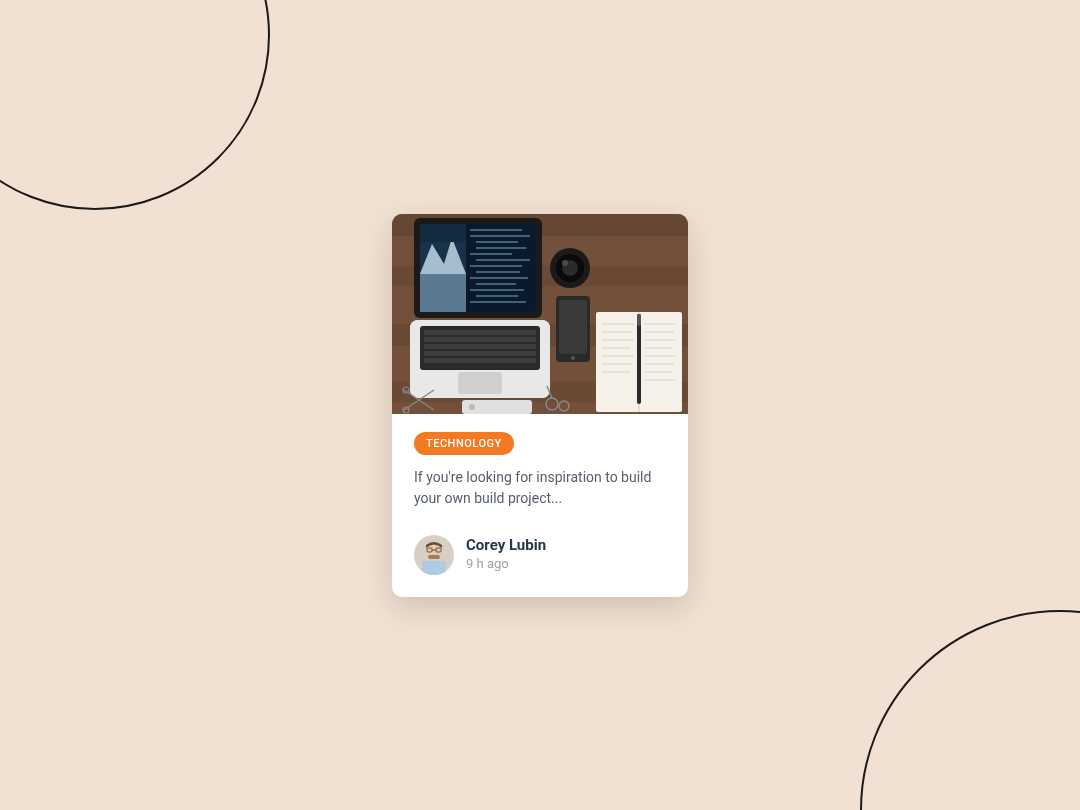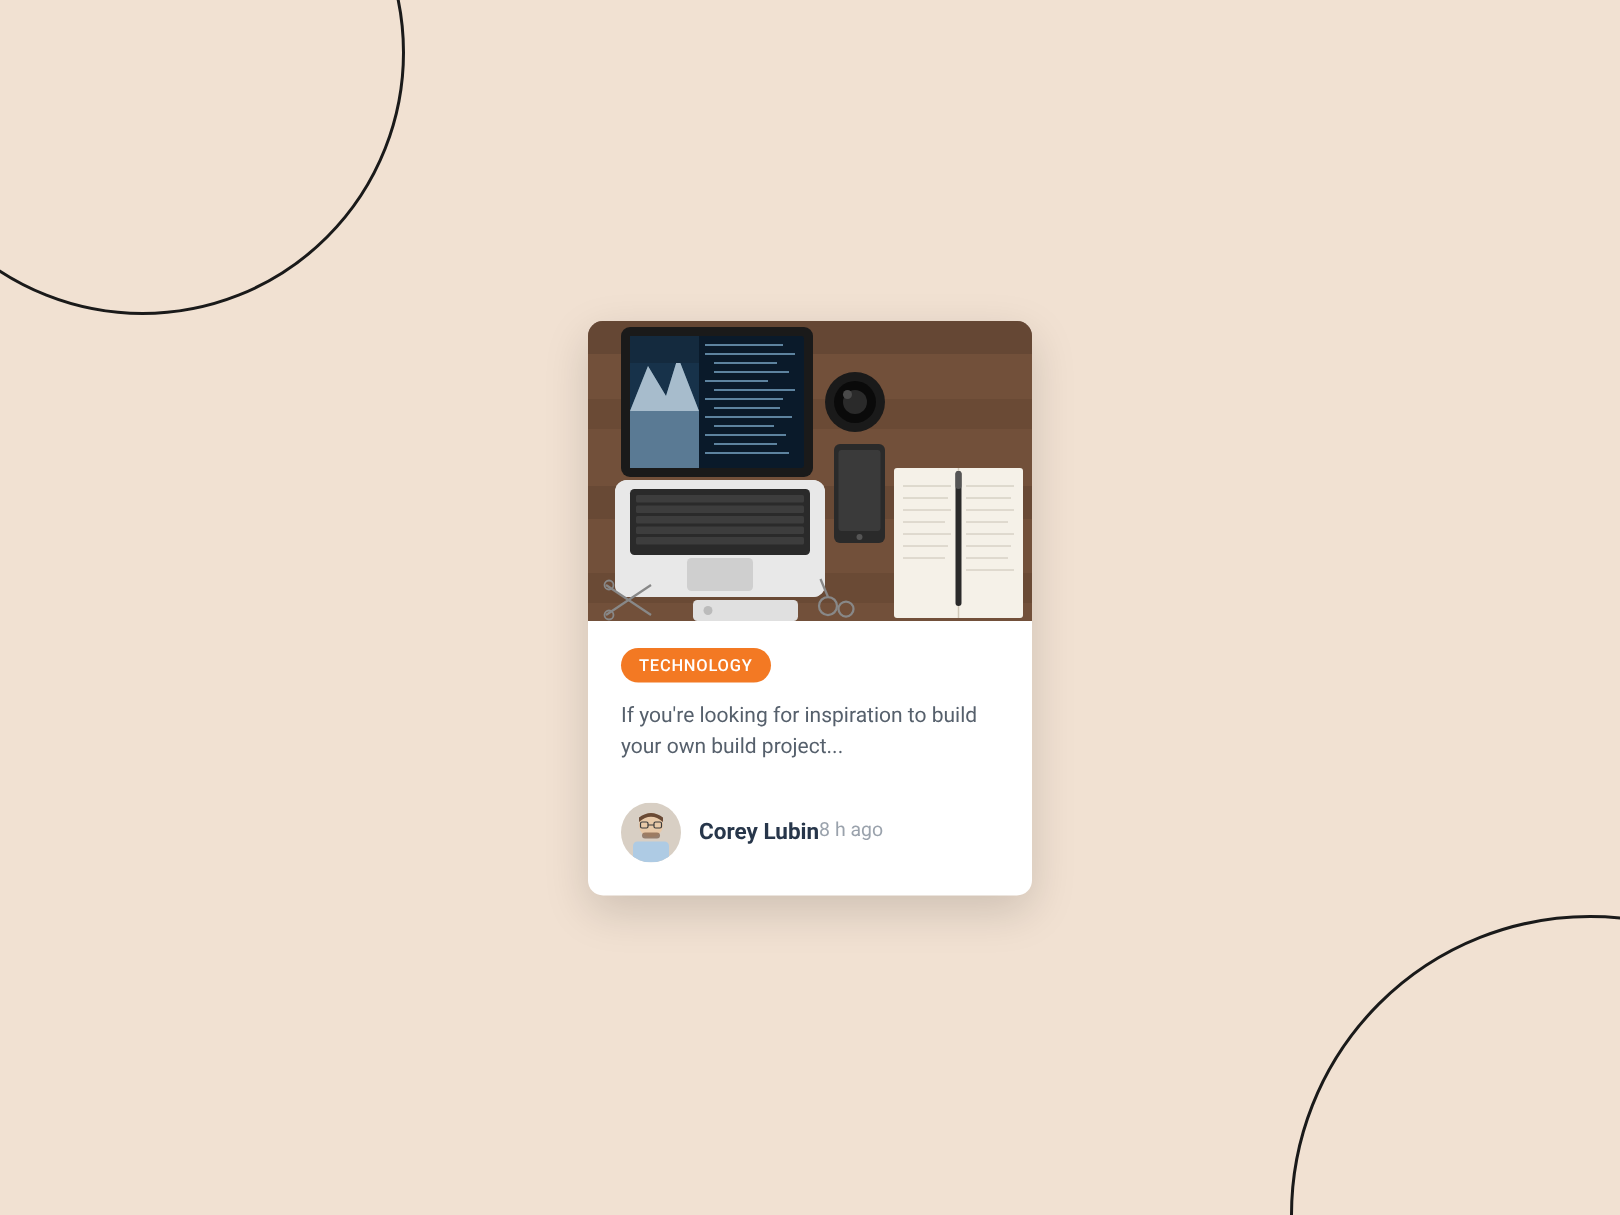--- a/index.html
+++ b/index.html
@@ -90,22 +90,21 @@
       overflow: hidden;
       flex-shrink: 0;
     }
     .avatar svg {
       width: 100%;
       height: 100%;
       display: block;
     }
     .author-meta {
       display: flex;
-      flex-direction: row;
-      align-items: center;
+      flex-direction: column;
     }
     .author-name {
       font-size: 15px;
       font-weight: 700;
       color: #27364a;
       line-height: 1.3;
     }
     .author-time {
       font-size: 13px;
       color: #9aa2ac;
@@ -223,17 +222,17 @@
           <path d="M12 13 Q20 6 28 13 L28 10 Q20 4 12 10 Z" fill="#6a4a35"></path>
           <rect x="14" y="20" width="12" height="4" fill="#6a4a35" opacity="0.6" rx="2"></rect>
           <rect x="8" y="26" width="24" height="14" fill="#aecbe4" rx="3"></rect>
           <rect x="13" y="13" width="5" height="4" rx="1" fill="none" stroke="#3a3a3a" stroke-width="0.8"></rect>
           <rect x="22" y="13" width="5" height="4" rx="1" fill="none" stroke="#3a3a3a" stroke-width="0.8"></rect>
           <line x1="18" y1="15" x2="22" y2="15" stroke="#3a3a3a" stroke-width="0.8"></line>
         </svg>
       </div>
       <div class="author-meta">
         <span class="author-name">Corey Lubin</span>
-        <span class="author-time">8 h ago</span>
+        <span class="author-time">9 h ago</span>
       </div>
     </div>
   </div>
 </article>
 
 </body></html>

